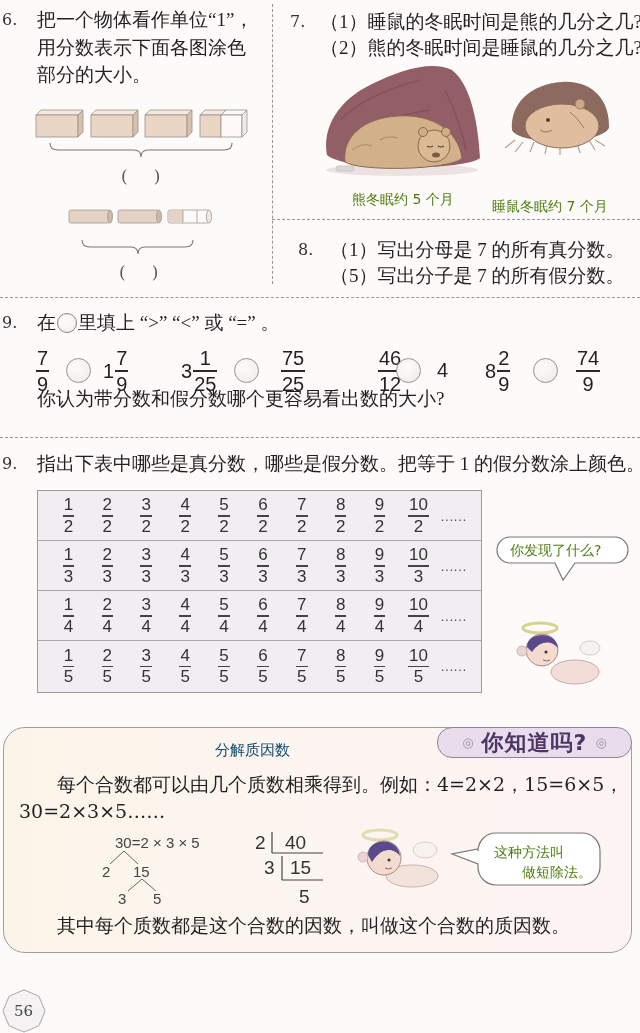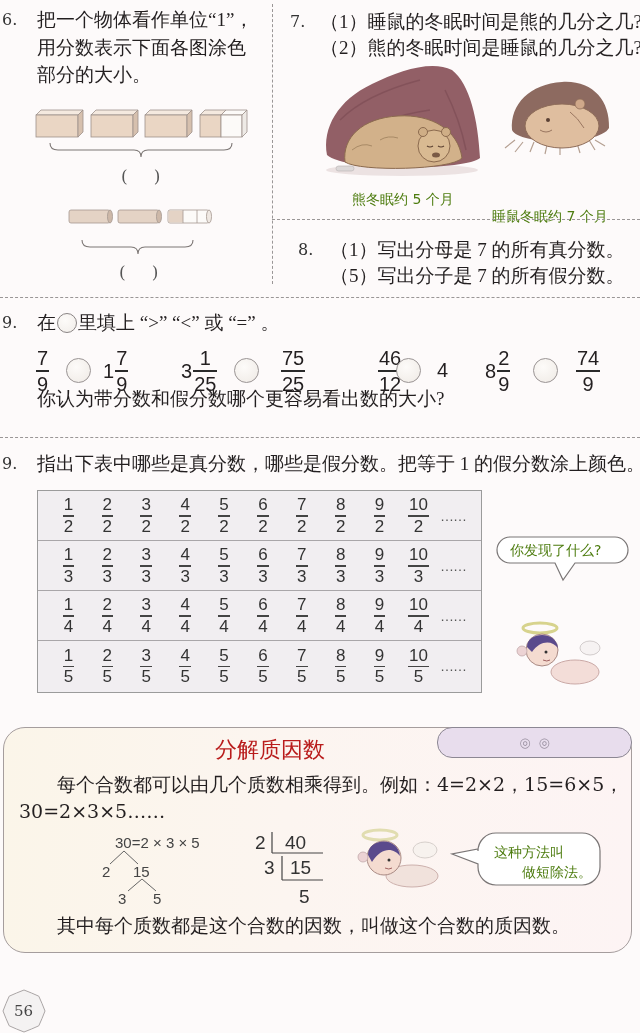--- a/index.html
+++ b/index.html
@@ -31,21 +31,21 @@
 .trow.last{border-bottom:none;}
 .tcell{width:38.9px;display:flex;justify-content:center;}
 .tf{font-size:17px;line-height:17px;color:#333;}
 .tf .bar{margin:2px 0 1px;height:1.3px;background:#444;}
 .ell{font-family:"Liberation Sans",sans-serif;font-size:14px;color:#555;margin-left:2px;letter-spacing:-1px;}
 .box{position:absolute;left:3px;top:727px;width:629px;height:226px;box-sizing:border-box;border:1.5px solid var(--box_border);border-radius:22px;background:linear-gradient(90deg,#fbf5e9 0%,#fcf5f0 45%,#fdf4f4 100%);}
 .badge{position:absolute;left:437px;top:727px;width:195px;height:31px;box-sizing:border-box;border:1.5px solid #8c8793;border-radius:15px;background:var(--badge_bg);display:flex;align-items:center;justify-content:center;gap:8px;}
 .badge .deco{font-size:13px;color:#9b92a2;font-family:"DejaVu Sans",sans-serif;}
 .badge .lbl{font-family:"DejaVu Sans",sans-serif;font-weight:bold;font-size:22px;color:var(--badge_text);letter-spacing:1px;}
 .bt{font-size:19px;line-height:24px;}
-.title{font-size:22px;line-height:20px;color:#b91c1c;}
+.title{font-size:15px;line-height:20px;color:#0c4a6e;}
 .tree{font-family:"Liberation Sans",sans-serif;font-size:15px;line-height:18px;color:#444;}
 .div{font-family:"Liberation Sans",sans-serif;font-size:19px;line-height:20px;color:#333;}
 .pgnum{font-family:"DejaVu Serif",serif;font-size:15px;line-height:20px;color:#444;}
 </style>
 </head>
 <body>
 
 <section>
   <span class="a qn" style="left:2px;top:8px">6.</span>
   <span class="a t19" style="left:37px;top:8px">把一个物体看作单位“1”，</span>
@@ -122,21 +122,21 @@
   <svg class="a" style="left:500px;top:72px" width="115" height="92" viewBox="500 72 115 92">
     <path d="M505,148 l10,-8 M515,152 l8,-10 M595,150 l-6,-10 M605,146 l-10,-6 M530,152 l4,-10 M580,153 l-3,-10 M560,155 l0,-8 M545,154 l2,-9" stroke="#b5a092" stroke-width="1.2"></path>
     <path d="M512,130 C510,104 530,84 562,82 C592,80 610,100 609,128 C600,145 520,146 512,130 Z" fill="#8d6a60"></path>
     <ellipse cx="562" cy="126" rx="37" ry="22" fill="#dfbe9f" stroke="#8e6c58" stroke-width="1"></ellipse>
     <circle cx="548" cy="120" r="2" fill="#5a4034"></circle>
     <path d="M540,130 q6,4 12,0 M570,112 q8,6 14,16" stroke="#9a7660" stroke-width="1" fill="none"></path>
     <circle cx="580" cy="104" r="5" fill="#cfa88a" stroke="#8e6c58" stroke-width=".8"></circle>
   </svg>
 
   <span class="a kai" style="left:352px;top:189px">熊冬眠约 5 个月</span>
-  <span class="a kai" style="left:492px;top:206px">睡鼠冬眠约 7 个月</span>
+  <span class="a kai" style="left:492px;top:196px">睡鼠冬眠约 7 个月</span>
 </section>
 
 <div class="dash-h" style="left:272px;top:219px;width:368px"></div>
 
 <section>
   <span class="a qn" style="left:298px;top:238px">8.</span>
   <span class="a t19" style="left:330px;top:238px">（1）写出分母是 7 的所有真分数。</span>
   <span class="a t19" style="left:330px;top:264px">（5）写出分子是 7 的所有假分数。</span>
 </section>
 
@@ -523,20 +523,21 @@
     <circle cx="522" cy="651" r="5" fill="#ecd3d4" stroke="#c2a8a9" stroke-width=".8"></circle>
     <circle cx="546" cy="652" r="1.5" fill="#333"></circle>
     <path d="M543,660 q4,2 7,0" stroke="#a06060" fill="none"></path>
   </svg>
 </section>
 
 <section>
   <div class="box"></div>
   <div class="badge">
     <span class="deco">◎</span>
+    <span class="lbl">你知道吗?</span>
     <span class="deco">◎</span>
   </div>
 
   <span class="a title" style="left:215px;top:740px">分解质因数</span>
   <span class="a bt" style="left:57px;top:772px">每个合数都可以由几个质数相乘得到。例如：4=2×2，15=6×5，</span>
   <span class="a bt" style="left:19px;top:799px">30=2×3×5……</span>
 
   <svg class="a" style="left:95px;top:845px" width="80" height="55" viewBox="95 845 80 55">
     <g stroke="#666" stroke-width="1" fill="none">
       <line x1="124" y1="851" x2="110" y2="864"></line>

